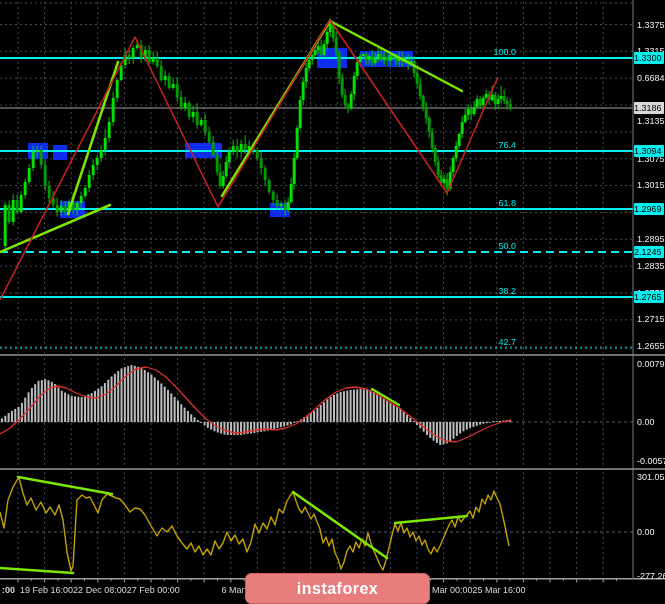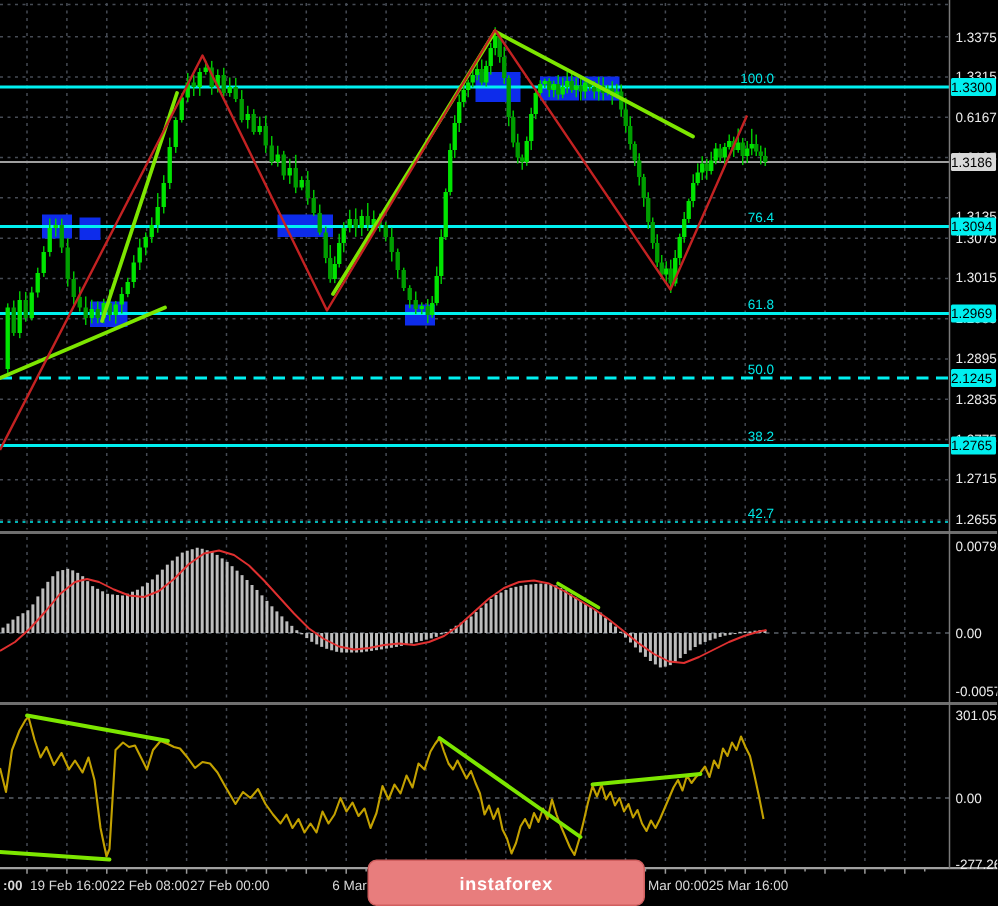--- a/index.html
+++ b/index.html
@@ -8,21 +8,21 @@
   #chart-svg{position:absolute;left:0;top:0;}
   #labels{position:absolute;left:0;top:0;width:550px;height:604px;pointer-events:none;}
   .plabel{position:absolute;left:637px;color:#ececec;font-size:9px;line-height:10px;white-space:nowrap;}
   .badge{position:absolute;left:634px;width:30px;height:12px;font-size:9px;line-height:12px;
          color:#000;border-radius:1px;white-space:nowrap;}
   .fibpct{position:absolute;right:34px;color:#00e8e8;font-size:9px;line-height:10px;text-align:right;}
   .tlabel{position:absolute;color:#d8d8d8;font-size:9px;line-height:10px;white-space:nowrap;transform:translateX(-50%);}
   .tlabel.left{transform:none;font-weight:bold;}
   #watermark{position:absolute;display:flex;align-items:center;justify-content:center;
              border-radius:6px;box-sizing:border-box;}
-  #watermark span{color:#fff;font-size:12px;font-weight:600;letter-spacing:0.5px;}
+  #watermark span{color:#fff;font-size:16px;font-weight:600;letter-spacing:0.5px;}
 </style>
 </head>
 <body>
 
 <div id="root">
   <svg id="chart-svg" width="665" height="604">
       <g>
         <line x1="18" y1="2" x2="18" y2="353" stroke="#464b54" stroke-width="1" stroke-dasharray="2,3"></line>
         <line x1="18" y1="358" x2="18" y2="467" stroke="#464b54" stroke-width="1" stroke-dasharray="2,3"></line>
         <line x1="18" y1="472" x2="18" y2="577" stroke="#464b54" stroke-width="1" stroke-dasharray="2,3"></line>
@@ -657,23 +657,23 @@
         <line x1="563.3000000000001" y1="579" x2="563.3000000000001" y2="581" stroke="#9a9a9a" stroke-width="1"></line>
         <line x1="576.6" y1="579" x2="576.6" y2="582.5" stroke="#9a9a9a" stroke-width="1"></line>
         <line x1="589.9" y1="579" x2="589.9" y2="581" stroke="#9a9a9a" stroke-width="1"></line>
         <line x1="603.2" y1="579" x2="603.2" y2="582.5" stroke="#9a9a9a" stroke-width="1"></line>
         <line x1="616.5" y1="579" x2="616.5" y2="581" stroke="#9a9a9a" stroke-width="1"></line>
       </g>
     </svg>
   <div id="labels">
       <div class="plabel" style="top: 19.5px;">1.3375</div>
       <div class="plabel" style="top: 46.4px;">1.3315</div>
-      <div class="plabel" style="top: 73.2px;">0.6167</div>
+      <div class="plabel" style="top: 73.2px;">0.6684</div>
       <div class="plabel" style="top: 100px;">1.3195</div>
-      <div class="plabel" style="top: 139px;">1.3135</div>
+      <div class="plabel" style="top: 116px;">1.3135</div>
       <div class="plabel" style="top: 153.6px;">1.3075</div>
       <div class="plabel" style="top: 180.4px;">1.3015</div>
       <div class="plabel" style="top: 207.2px;">1.2955</div>
       <div class="plabel" style="top: 234px;">1.2895</div>
       <div class="plabel" style="top: 260.8px;">1.2835</div>
       <div class="plabel" style="top: 287.6px;">1.2775</div>
       <div class="plabel" style="top: 314.4px;">1.2715</div>
       <div class="plabel" style="top: 341.2px;">1.2655</div>
       <div class="fibpct" style="top: 47px;">100.0</div>
       <div class="fibpct" style="top: 140px;">76.4</div>
@@ -688,21 +688,21 @@
       <div class="badge" style="top: 291px; background: rgb(0, 240, 240);">1.2765</div>
       <div class="badge" style="top: 102px; background: rgb(217, 217, 217);">1.3186</div>
       <div class="plabel" style="top: 359px;">0.00798</div>
       <div class="plabel" style="top: 417px;">0.00</div>
       <div class="plabel" style="top: 456px;">-0.00571</div>
       <div class="plabel" style="top: 472px;">301.0559</div>
       <div class="plabel" style="top: 527px;">0.00</div>
       <div class="plabel" style="top: 571px;">-277.267</div>
       <div class="tlabel left" style="top: 585px; left: 2px;">:00</div>
       <div class="tlabel" style="top: 585px; left: 46.6px;">19 Feb 16:00</div>
-      <div class="tlabel" style="top: 585px; left: 99.9px;">22 Feb 08:00</div>
+      <div class="tlabel" style="top: 585px; left: 99.9px;">22 Dec 08:00</div>
       <div class="tlabel" style="top: 585px; left: 153.2px;">27 Feb 00:00</div>
       <div class="tlabel" style="top: 585px; left: 206.4px; margin-top: 22px;">1 Mar 16:00</div>
       <div class="tlabel" style="top: 585px; left: 233px;">6 Mar</div>
       <div class="tlabel" style="top: 585px; left: 446px;">21 Mar 00:00</div>
       <div class="tlabel" style="top: 585px; left: 499px;">25 Mar 16:00</div>
     </div>
   <div id="watermark" style="left: 245px; top: 573px; width: 185px; height: 31px; background: rgb(232, 125, 125); border: 1px solid rgb(208, 95, 95);">
     <span>instaforex</span>
   </div>
 </div>

